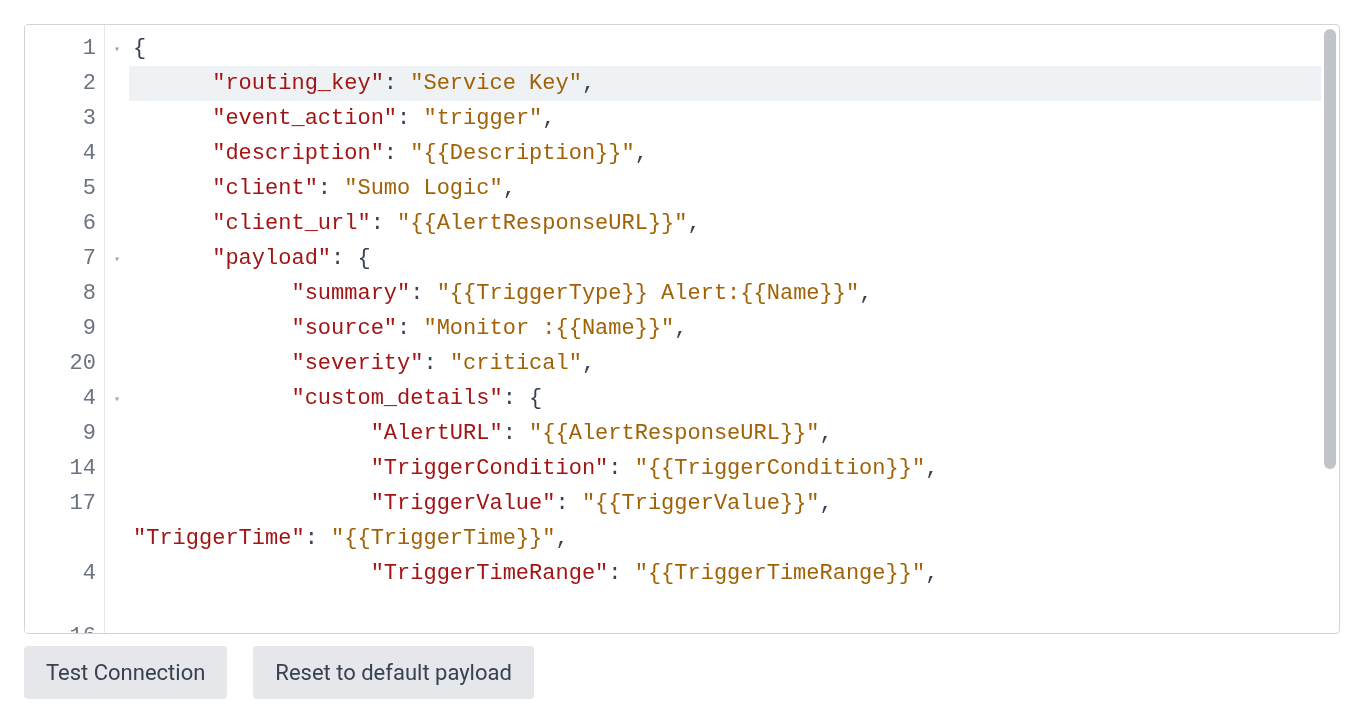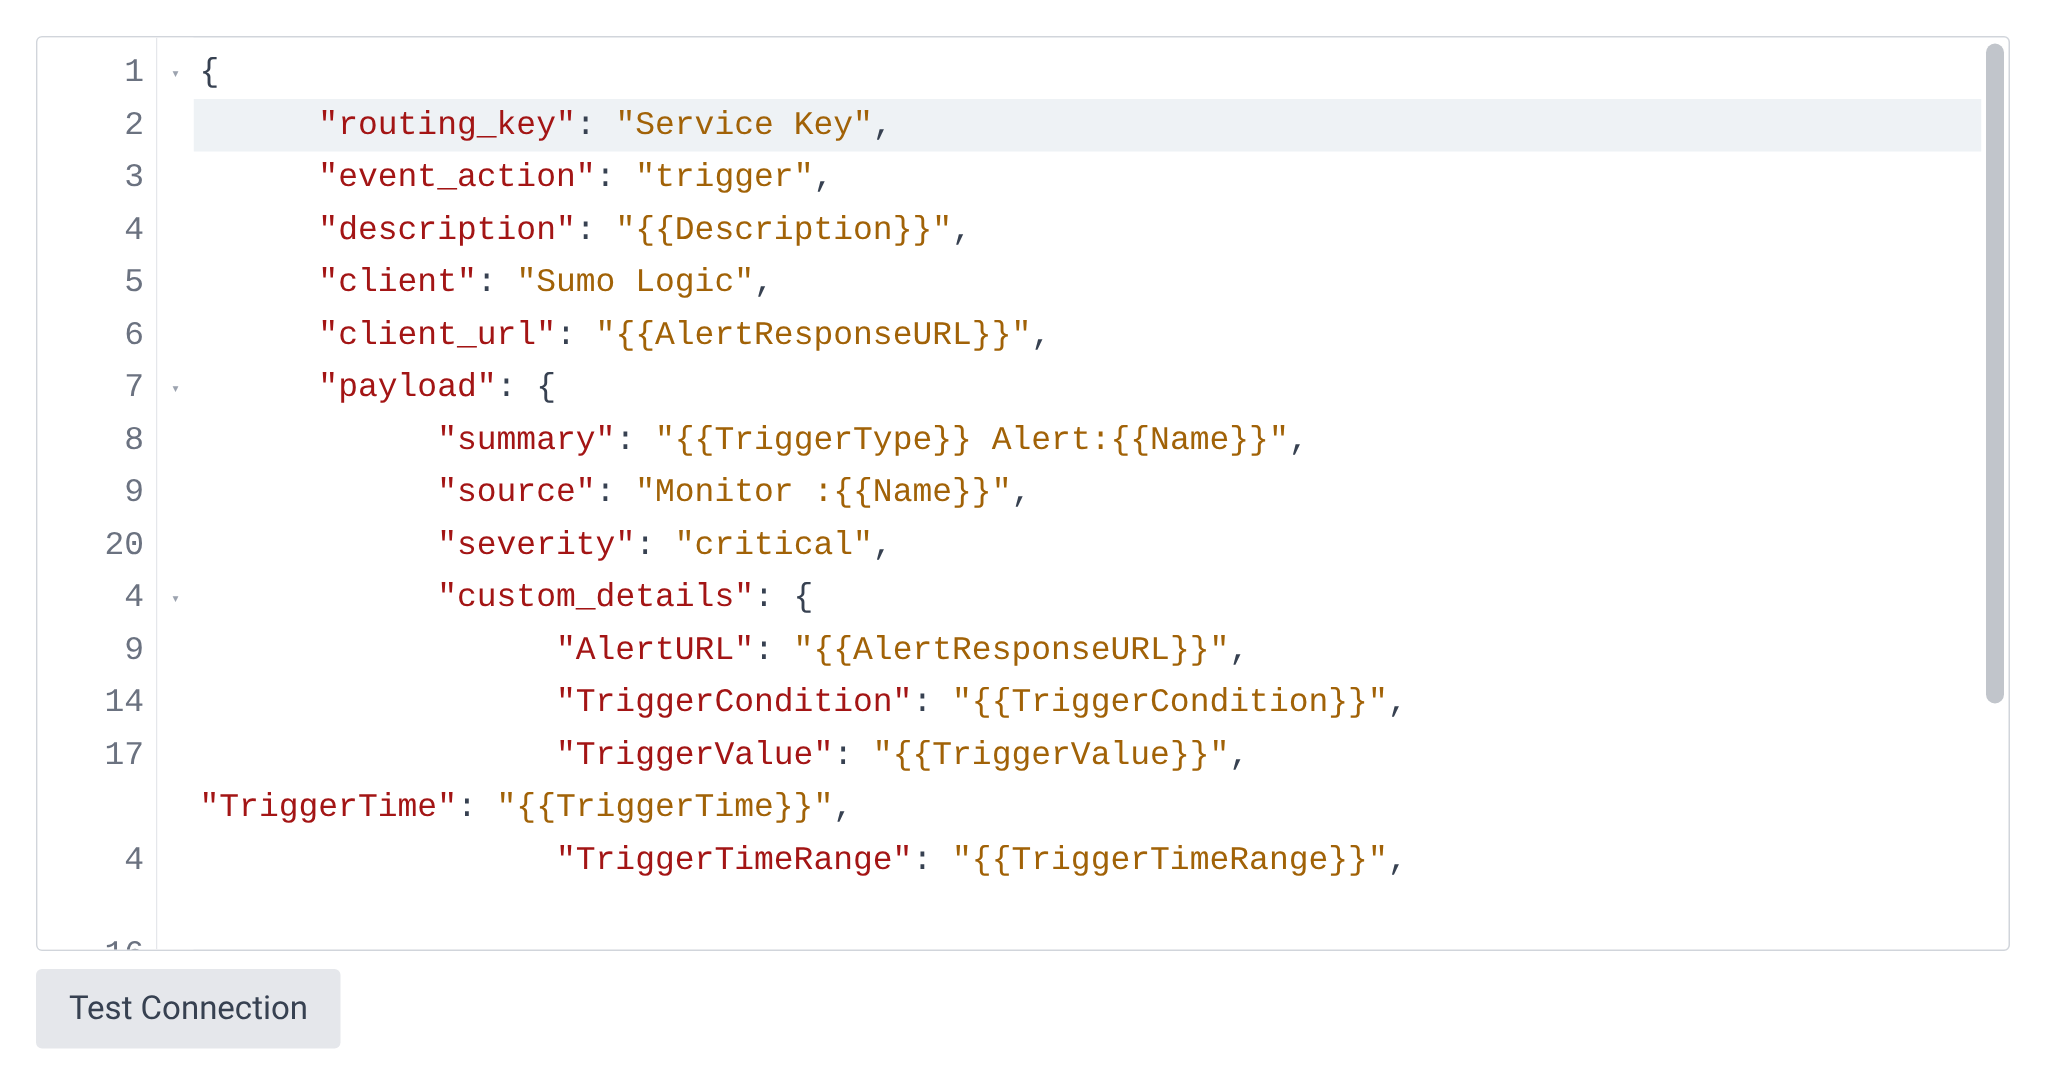--- a/index.html
+++ b/index.html
@@ -150,13 +150,14 @@
       <div class="fold-row"></div>
     </div>
   <div class="code-area" id="code-area"><div class="code-line"><span class="tok-brace">{</span></div><div class="code-line highlighted">      <span class="tok-key">"routing_key"</span><span class="tok-punct">: </span><span class="tok-str">"Service Key"</span><span class="tok-punct">,</span></div><div class="code-line">      <span class="tok-key">"event_action"</span><span class="tok-punct">: </span><span class="tok-str">"trigger"</span><span class="tok-punct">,</span></div><div class="code-line">      <span class="tok-key">"description"</span><span class="tok-punct">: </span><span class="tok-str">"{{Description}}"</span><span class="tok-punct">,</span></div><div class="code-line">      <span class="tok-key">"client"</span><span class="tok-punct">: </span><span class="tok-str">"Sumo Logic"</span><span class="tok-punct">,</span></div><div class="code-line">      <span class="tok-key">"client_url"</span><span class="tok-punct">: </span><span class="tok-str">"{{AlertResponseURL}}"</span><span class="tok-punct">,</span></div><div class="code-line">      <span class="tok-key">"payload"</span><span class="tok-punct">: </span><span class="tok-brace">{</span></div><div class="code-line">            <span class="tok-key">"summary"</span><span class="tok-punct">: </span><span class="tok-str">"{{TriggerType}} Alert:{{Name}}"</span><span class="tok-punct">,</span></div><div class="code-line">            <span class="tok-key">"source"</span><span class="tok-punct">: </span><span class="tok-str">"Monitor :{{Name}}"</span><span class="tok-punct">,</span></div><div class="code-line">            <span class="tok-key">"severity"</span><span class="tok-punct">: </span><span class="tok-str">"critical"</span><span class="tok-punct">,</span></div><div class="code-line">            <span class="tok-key">"custom_details"</span><span class="tok-punct">: </span><span class="tok-brace">{</span></div><div class="code-line">                  <span class="tok-key">"AlertURL"</span><span class="tok-punct">: </span><span class="tok-str">"{{AlertResponseURL}}"</span><span class="tok-punct">,</span></div><div class="code-line">                  <span class="tok-key">"TriggerCondition"</span><span class="tok-punct">: </span><span class="tok-str">"{{TriggerCondition}}"</span><span class="tok-punct">,</span></div><div class="code-line">                  <span class="tok-key">"TriggerValue"</span><span class="tok-punct">: </span><span class="tok-str">"{{TriggerValue}}"</span><span class="tok-punct">,</span></div><div class="wrapped-line"><span class="tok-key">"TriggerTime"</span><span class="tok-punct">: </span><span class="tok-str">"{{TriggerTime}}"</span><span class="tok-punct">,</span></div><div class="code-line">                  <span class="tok-key">"TriggerTimeRange"</span><span class="tok-punct">: </span><span class="tok-str">"{{TriggerTimeRange}}"</span><span class="tok-punct">,</span></div></div>
   <div class="scrollbar">
     <div class="scrollbar-thumb"></div>
   </div>
 </div>
 
 <div class="button-row">
   <button class="btn">Test Connection</button>
+  <button class="btn">Reset to default payload</button>
 </div>
 
 </body></html>

